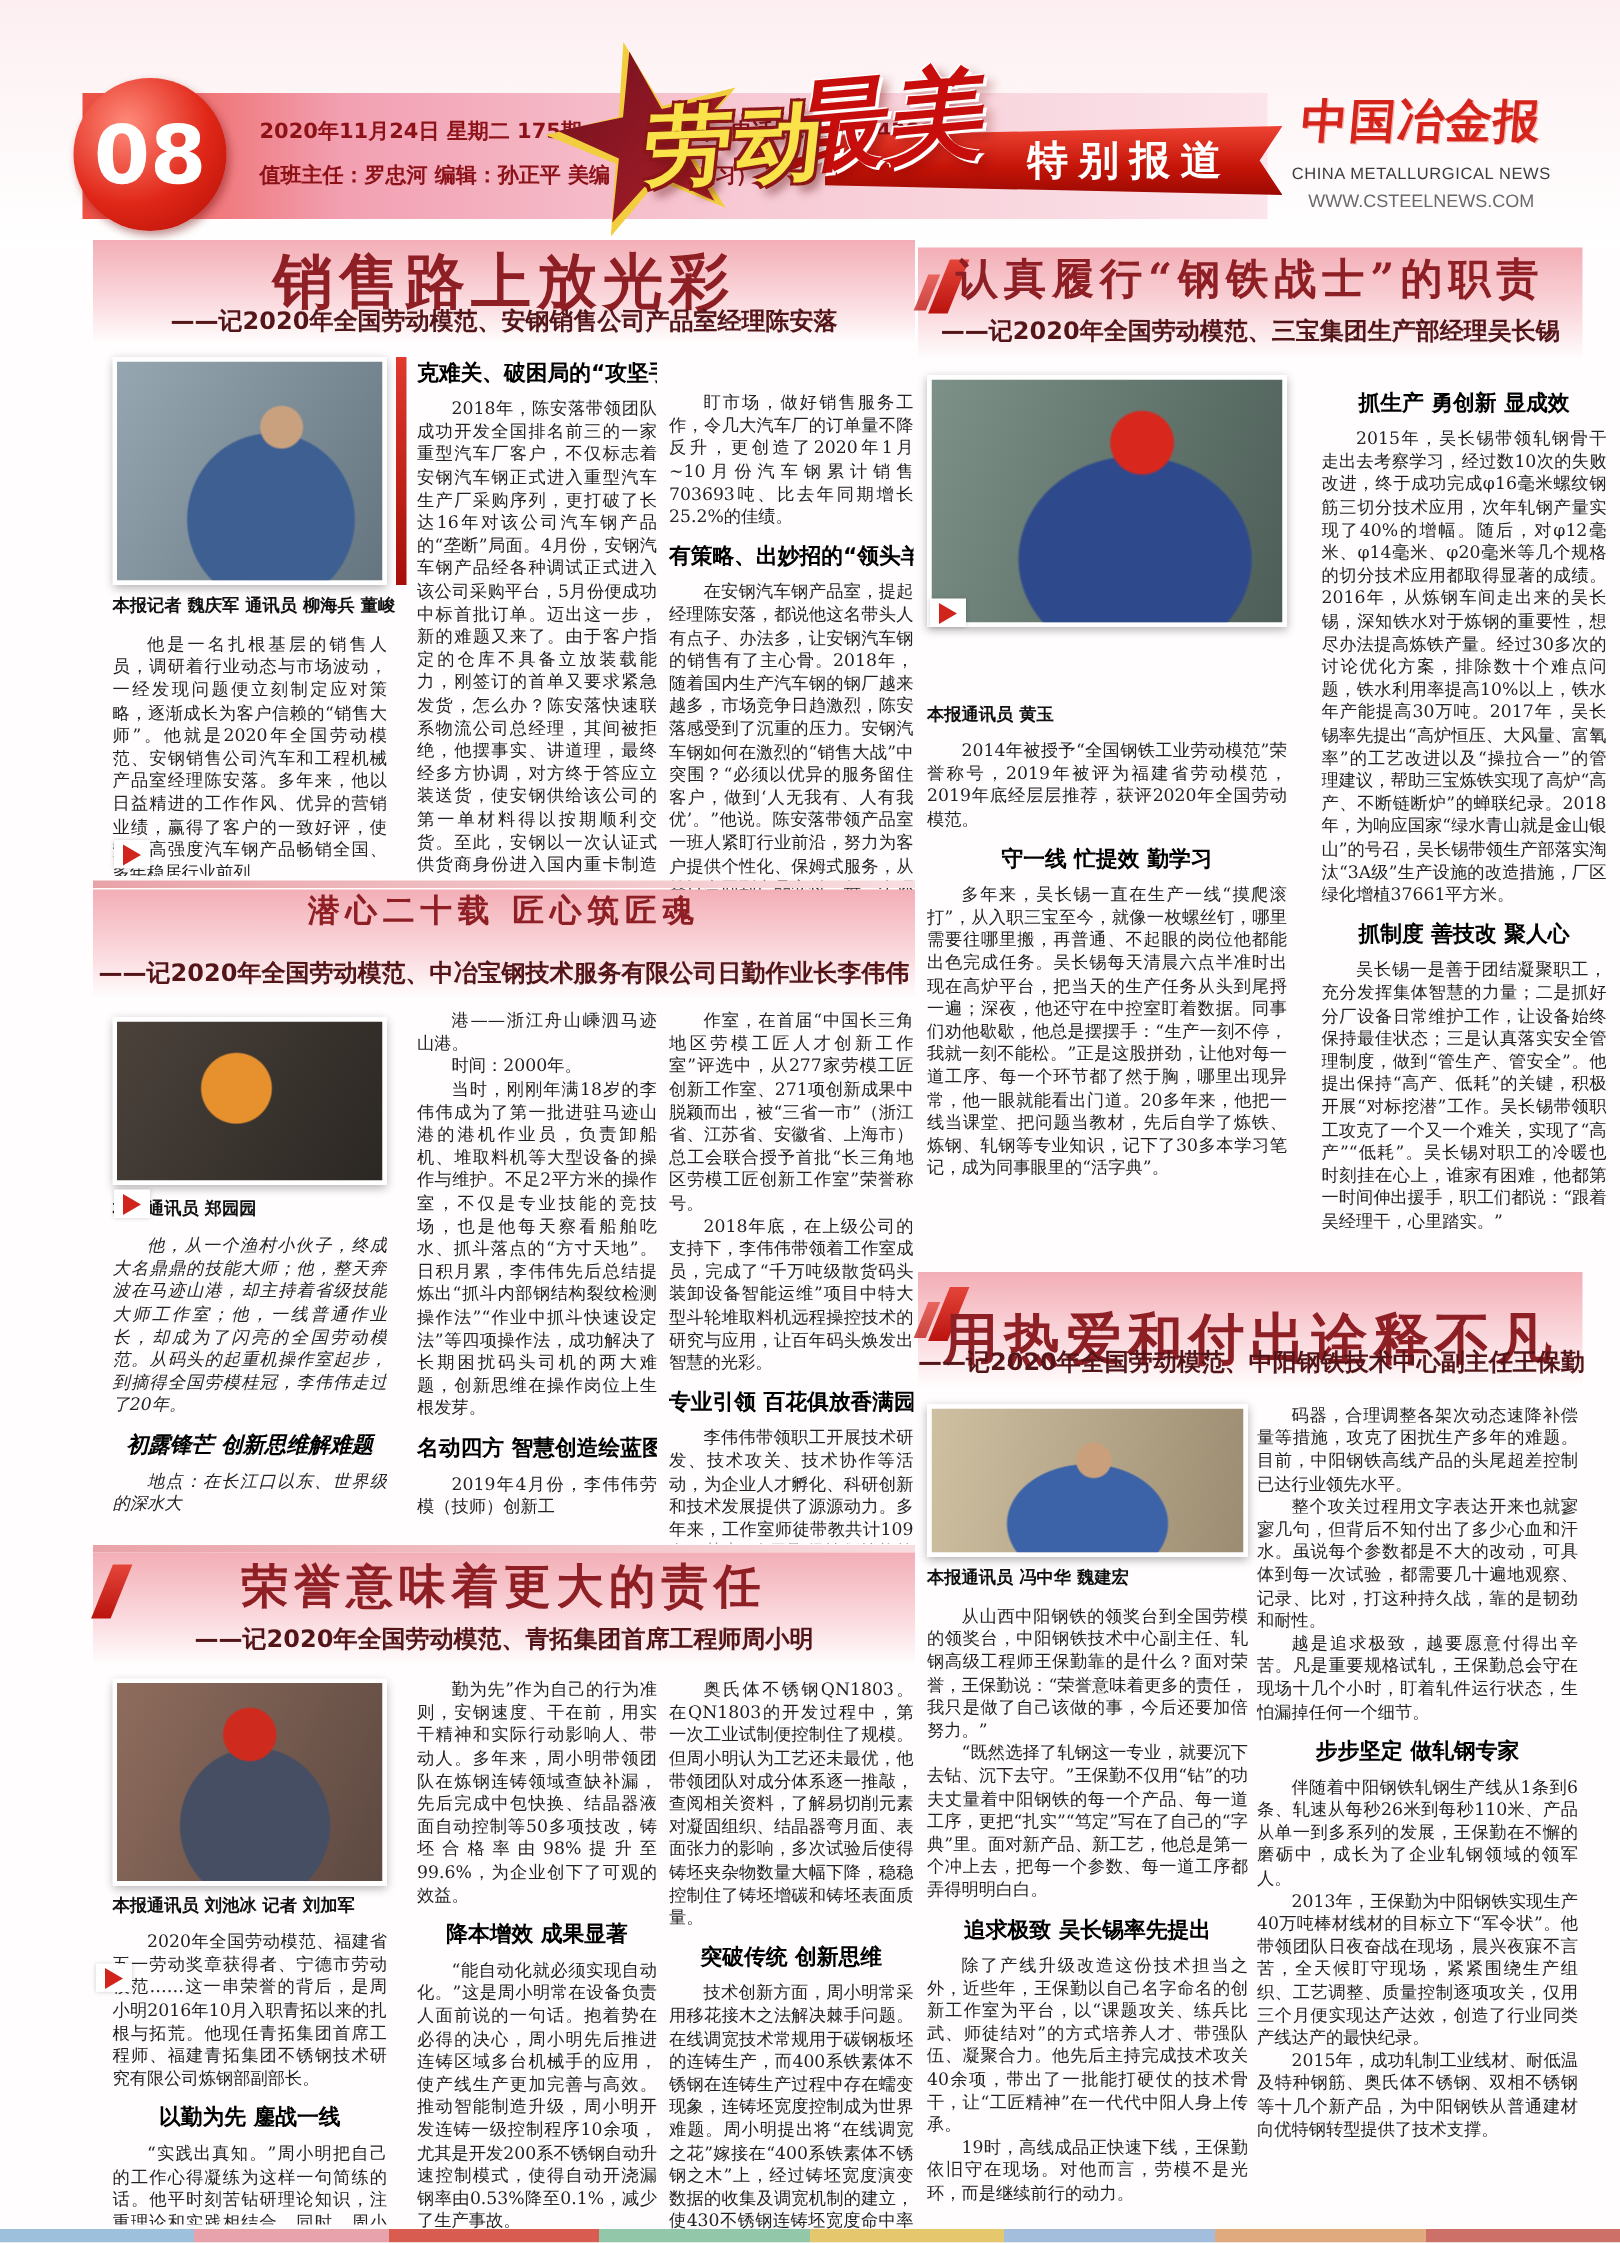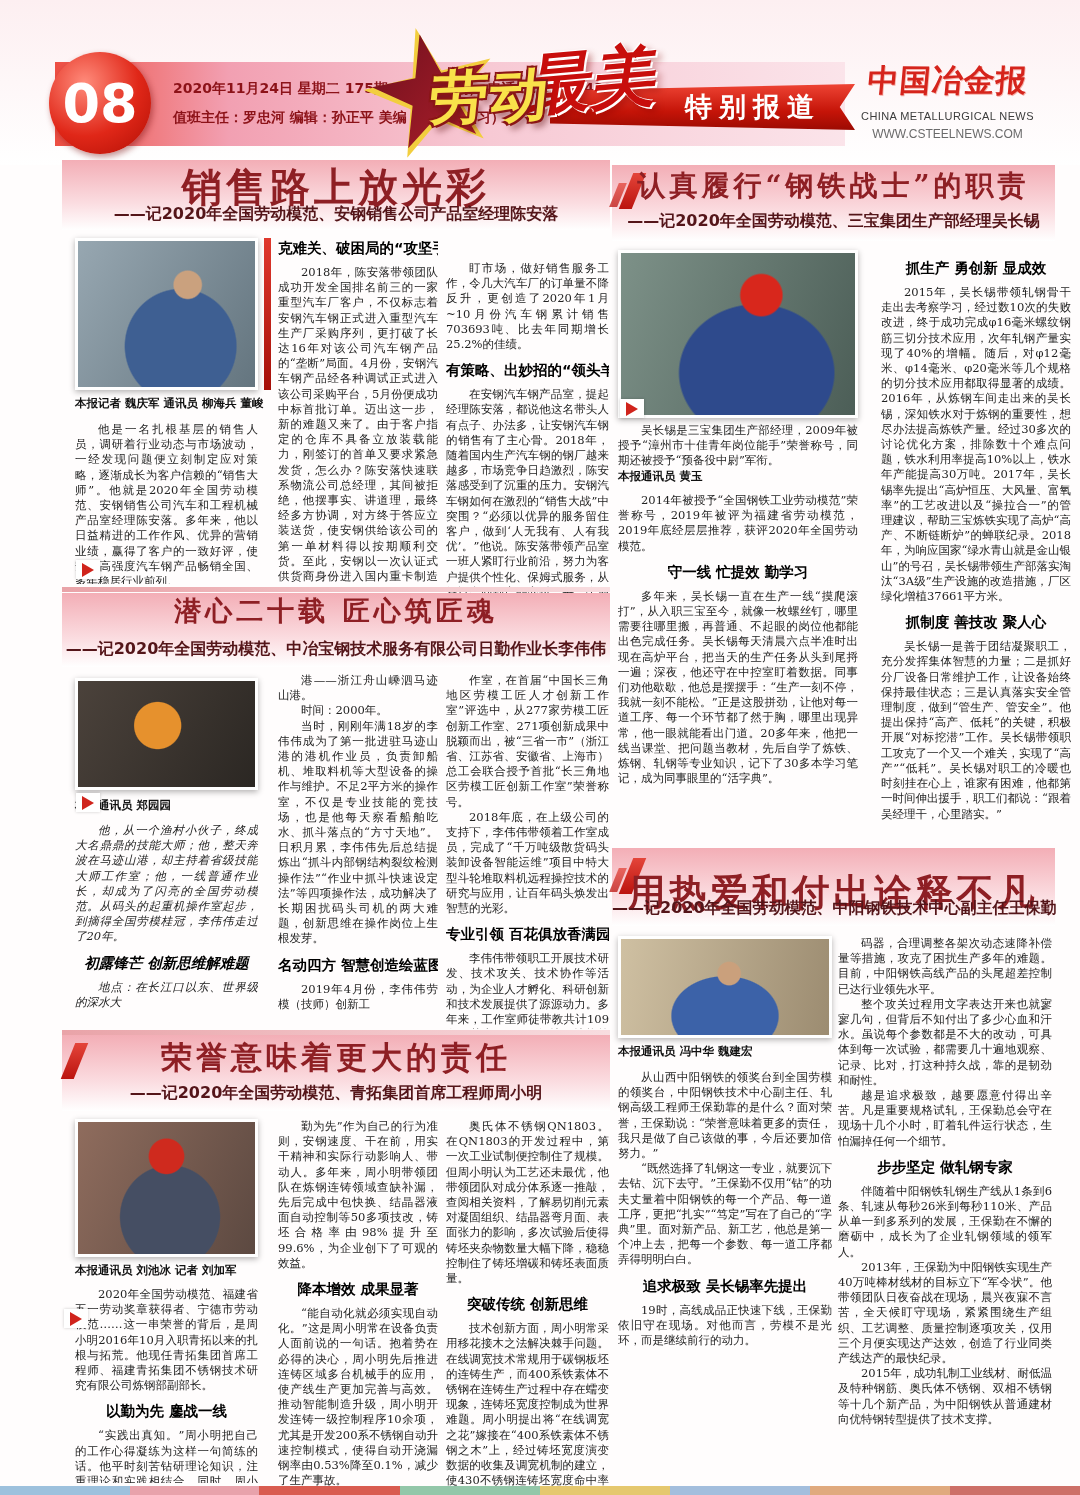--- a/index.html
+++ b/index.html
@@ -122,42 +122,39 @@
     <div class="tband" style="width:443px;height:76px;"></div>
     <div class="slant" style="left:14px;top:8px;"></div>
     <div class="slant s2" style="left:2px;top:18px;"></div>
     <div class="atitle" style="top:2px;font-size:28px;">认真履行“钢铁战士”的职责</div>
     <div class="asub" style="top:46px;">——记2020年全国劳动模范、三宝集团生产部经理吴长锡</div>
     <div class="photo" style="left:6px;top:85px;width:240px;height:168px;
          background:radial-gradient(circle at 60% 26%,#d8271c 0 11%,rgba(0,0,0,0) 12%),radial-gradient(ellipse at 58% 74%,#2e4a8c 0 40%,rgba(0,0,0,0) 41%),linear-gradient(110deg,#7d9188,#4c5e57);"></div>
     <div class="marker" style="left:8px;top:234px;">
         <i></i>
       </div>
-    <div class="col" style="left:6px;top:258px;width:240px;height:44px;">
-        <p>吴长锡是三宝集团生产部经理，2009年被授予“漳州市十佳青年岗位能手”荣誉称号，同期还被授予“预备役中尉”军衔。</p>
-      </div>
     <div class="caption" style="left:6px;top:304px;">本报通讯员 黄玉</div>
     <div class="col" style="left:6px;top:328px;width:240px;height:348px;">
         <p>2014年被授予“全国钢铁工业劳动模范”荣誉称号，2019年被评为福建省劳动模范，2019年底经层层推荐，获评2020年全国劳动模范。</p>
         <div class="subhead">守一线 忙提效 勤学习</div>
         <p>多年来，吴长锡一直在生产一线“摸爬滚打”，从入职三宝至今，就像一枚螺丝钉，哪里需要往哪里搬，再普通、不起眼的岗位他都能出色完成任务。吴长锡每天清晨六点半准时出现在高炉平台，把当天的生产任务从头到尾捋一遍；深夜，他还守在中控室盯着数据。同事们劝他歇歇，他总是摆摆手：“生产一刻不停，我就一刻不能松。”正是这股拼劲，让他对每一道工序、每一个环节都了然于胸，哪里出现异常，他一眼就能看出门道。20多年来，他把一线当课堂、把问题当教材，先后自学了炼铁、炼钢、轧钢等专业知识，记下了30多本学习笔记，成为同事眼里的“活字典”。</p>
       </div>
     <div class="col" style="left:269px;top:85px;width:190px;height:592px;">
         <div class="subhead">抓生产 勇创新 显成效</div>
         <p>2015年，吴长锡带领轧钢骨干走出去考察学习，经过数10次的失败改进，终于成功完成φ16毫米螺纹钢筋三切分技术应用，次年轧钢产量实现了40%的增幅。随后，对φ12毫米、φ14毫米、φ20毫米等几个规格的切分技术应用都取得显著的成绩。2016年，从炼钢车间走出来的吴长锡，深知铁水对于炼钢的重要性，想尽办法提高炼铁产量。经过30多次的讨论优化方案，排除数十个难点问题，铁水利用率提高10%以上，铁水年产能提高30万吨。2017年，吴长锡率先提出“高炉恒压、大风量、富氧率”的工艺改进以及“操拉合一”的管理建议，帮助三宝炼铁实现了高炉“高产、不断链断炉”的蝉联纪录。2018年，为响应国家“绿水青山就是金山银山”的号召，吴长锡带领生产部落实淘汰“3A级”生产设施的改造措施，厂区绿化增植37661平方米。</p>
         <div class="subhead">抓制度 善技改 聚人心</div>
         <p>吴长锡一是善于团结凝聚职工，充分发挥集体智慧的力量；二是抓好分厂设备日常维护工作，让设备始终保持最佳状态；三是认真落实安全管理制度，做到“管生产、管安全”。他提出保持“高产、低耗”的关键，积极开展“对标挖潜”工作。吴长锡带领职工攻克了一个又一个难关，实现了“高产”“低耗”。吴长锡对职工的冷暖也时刻挂在心上，谁家有困难，他都第一时间伸出援手，职工们都说：“跟着吴经理干，心里踏实。”</p>
       </div>
   </section>
 
   <div class="hsep" style="left:62px;top:587px;width:548px;"></div>
 
   <section class="article" style="left:62px;top:593px;width:548px;height:440px;">
     <div class="tband" style="width:548px;height:74px;"></div>
-    <div class="atitle" style="top:0;font-size:27px;">潜心二十载 匠心筑匠魂</div>
+    <div class="atitle" style="top:0;font-size:21px;">潜心二十载 匠心筑匠魂</div>
     <div class="asub" style="top:46px;">——记2020年全国劳动模范、中冶宝钢技术服务有限公司日勤作业长李伟伟</div>
     <div class="photo" style="left:13px;top:85px;width:183px;height:112px;
          background:radial-gradient(circle at 45% 42%,#e6912d 0 20%,rgba(0,0,0,0) 21%),linear-gradient(120deg,#4b423b,#2b2723);"></div>
     <div class="marker" style="left:14px;top:200px;">
         <i></i>
       </div>
     <div class="caption" style="left:13px;top:205px;">本报通讯员 郑园园</div>
     <div class="col" style="left:13px;top:230px;width:183px;height:206px;font-style:italic;">
         <p>他，从一个渔村小伙子，终成大名鼎鼎的技能大师；他，整天奔波在马迹山港，却主持着省级技能大师工作室；他，一线普通作业长，却成为了闪亮的全国劳动模范。从码头的起重机操作室起步，到摘得全国劳模桂冠，李伟伟走过了20年。</p>
         <div class="subhead">初露锋芒 创新思维解难题</div>
@@ -184,20 +181,21 @@
     <div class="slant s2" style="left:2px;top:20px;"></div>
     <div class="atitle" style="top:20px;font-size:37px;">用热爱和付出诠释不凡</div>
     <div class="asub" style="top:50px;">——记2020年全国劳动模范、中阳钢铁技术中心副主任王保勤</div>
     <div class="photo" style="left:6px;top:88px;width:214px;height:102px;
          background:radial-gradient(circle at 52% 36%,#caa07c 0 9%,rgba(0,0,0,0) 10%),radial-gradient(ellipse at 50% 80%,#3c62a8 0 36%,rgba(0,0,0,0) 37%),linear-gradient(100deg,#cfc0a2,#9c8c71);"></div>
     <div class="caption" style="left:6px;top:196px;">本报通讯员 冯中华 魏建宏</div>
     <div class="col" style="left:6px;top:222px;width:214px;height:412px;">
         <p>从山西中阳钢铁的领奖台到全国劳模的领奖台，中阳钢铁技术中心副主任、轧钢高级工程师王保勤靠的是什么？面对荣誉，王保勤说：“荣誉意味着更多的责任，我只是做了自己该做的事，今后还要加倍努力。”</p>
         <p>“既然选择了轧钢这一专业，就要沉下去钻、沉下去守。”王保勤不仅用“钻”的功夫丈量着中阳钢铁的每一个产品、每一道工序，更把“扎实”“笃定”写在了自己的“字典”里。面对新产品、新工艺，他总是第一个冲上去，把每一个参数、每一道工序都弄得明明白白。</p>
         <div class="subhead">追求极致 吴长锡率先提出</div>
+        <p>除了产线升级改造这份技术担当之外，近些年，王保勤以自己名字命名的创新工作室为平台，以“课题攻关、练兵比武、师徒结对”的方式培养人才、带强队伍、凝聚合力。他先后主持完成技术攻关40余项，带出了一批能打硬仗的技术骨干，让“工匠精神”在一代代中阳人身上传承。</p>
         <p>19时，高线成品正快速下线，王保勤依旧守在现场。对他而言，劳模不是光环，而是继续前行的动力。</p>
       </div>
     <div class="col" style="left:226px;top:88px;width:214px;height:548px;">
         <p>码器，合理调整各架次动态速降补偿量等措施，攻克了困扰生产多年的难题。目前，中阳钢铁高线产品的头尾超差控制已达行业领先水平。</p>
         <p>整个攻关过程用文字表达开来也就寥寥几句，但背后不知付出了多少心血和汗水。虽说每个参数都是不大的改动，可具体到每一次试验，都需要几十遍地观察、记录、比对，打这种持久战，靠的是韧劲和耐性。</p>
         <p>越是追求极致，越要愿意付得出辛苦。凡是重要规格试轧，王保勤总会守在现场十几个小时，盯着轧件运行状态，生怕漏掉任何一个细节。</p>
         <div class="subhead">步步坚定 做轧钢专家</div>
         <p>伴随着中阳钢铁轧钢生产线从1条到6条、轧速从每秒26米到每秒110米、产品从单一到多系列的发展，王保勤在不懈的磨砺中，成长为了企业轧钢领域的领军人。</p>
         <p>2013年，王保勤为中阳钢铁实现生产40万吨棒材线材的目标立下“军令状”。他带领团队日夜奋战在现场，晨兴夜寐不言苦，全天候盯守现场，紧紧围绕生产组织、工艺调整、质量控制逐项攻关，仅用三个月便实现达产达效，创造了行业同类产线达产的最快纪录。</p>
         <p>2015年，成功轧制工业线材、耐低温及特种钢筋、奥氏体不锈钢、双相不锈钢等十几个新产品，为中阳钢铁从普通建材向优特钢转型提供了技术支撑。</p>

